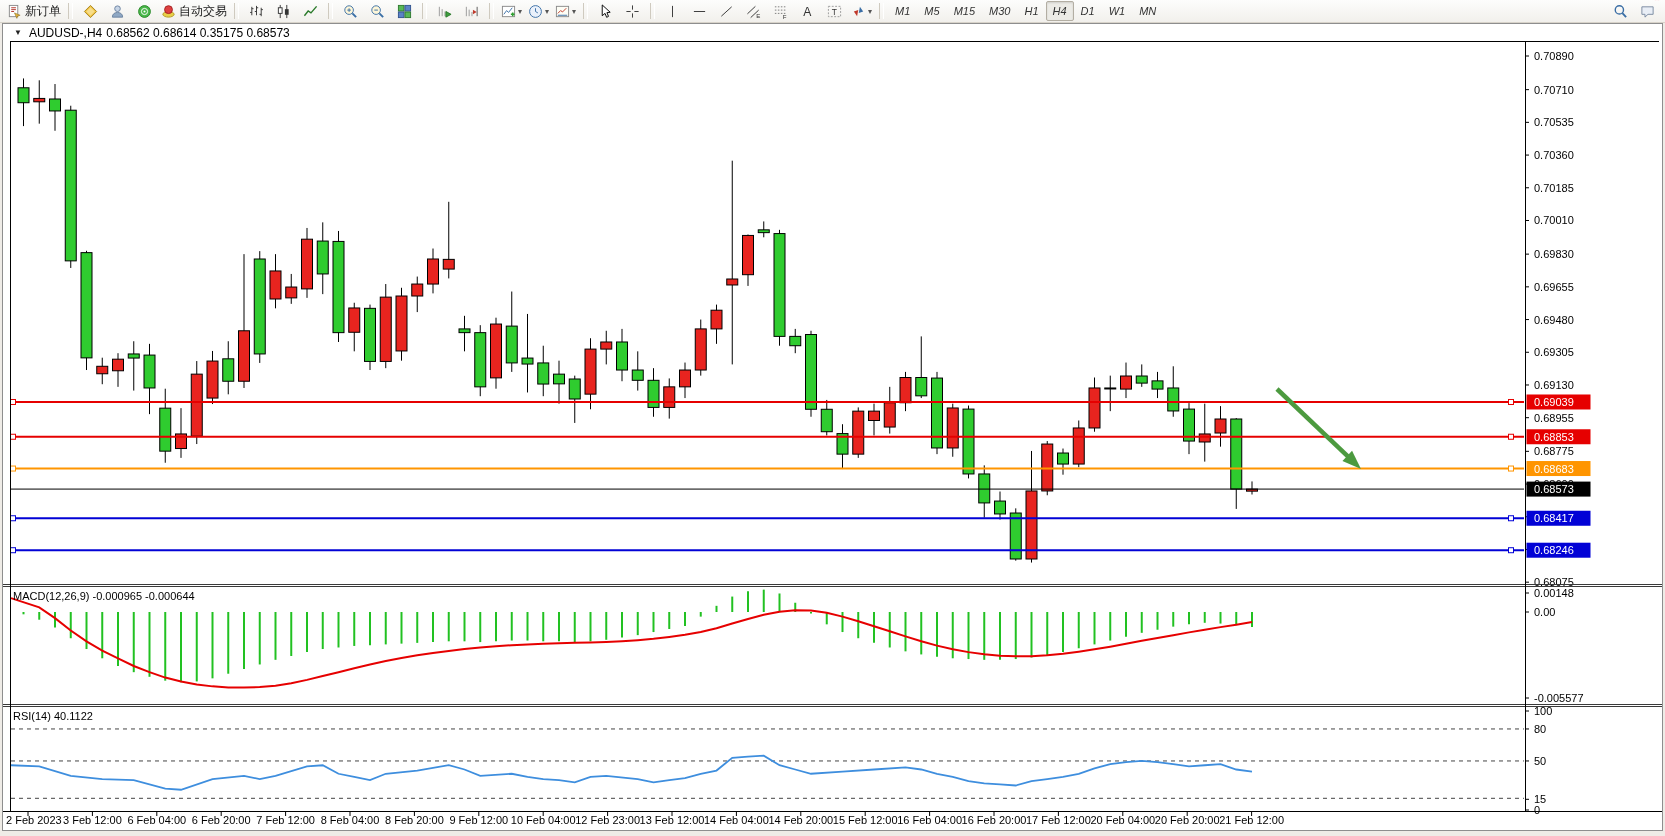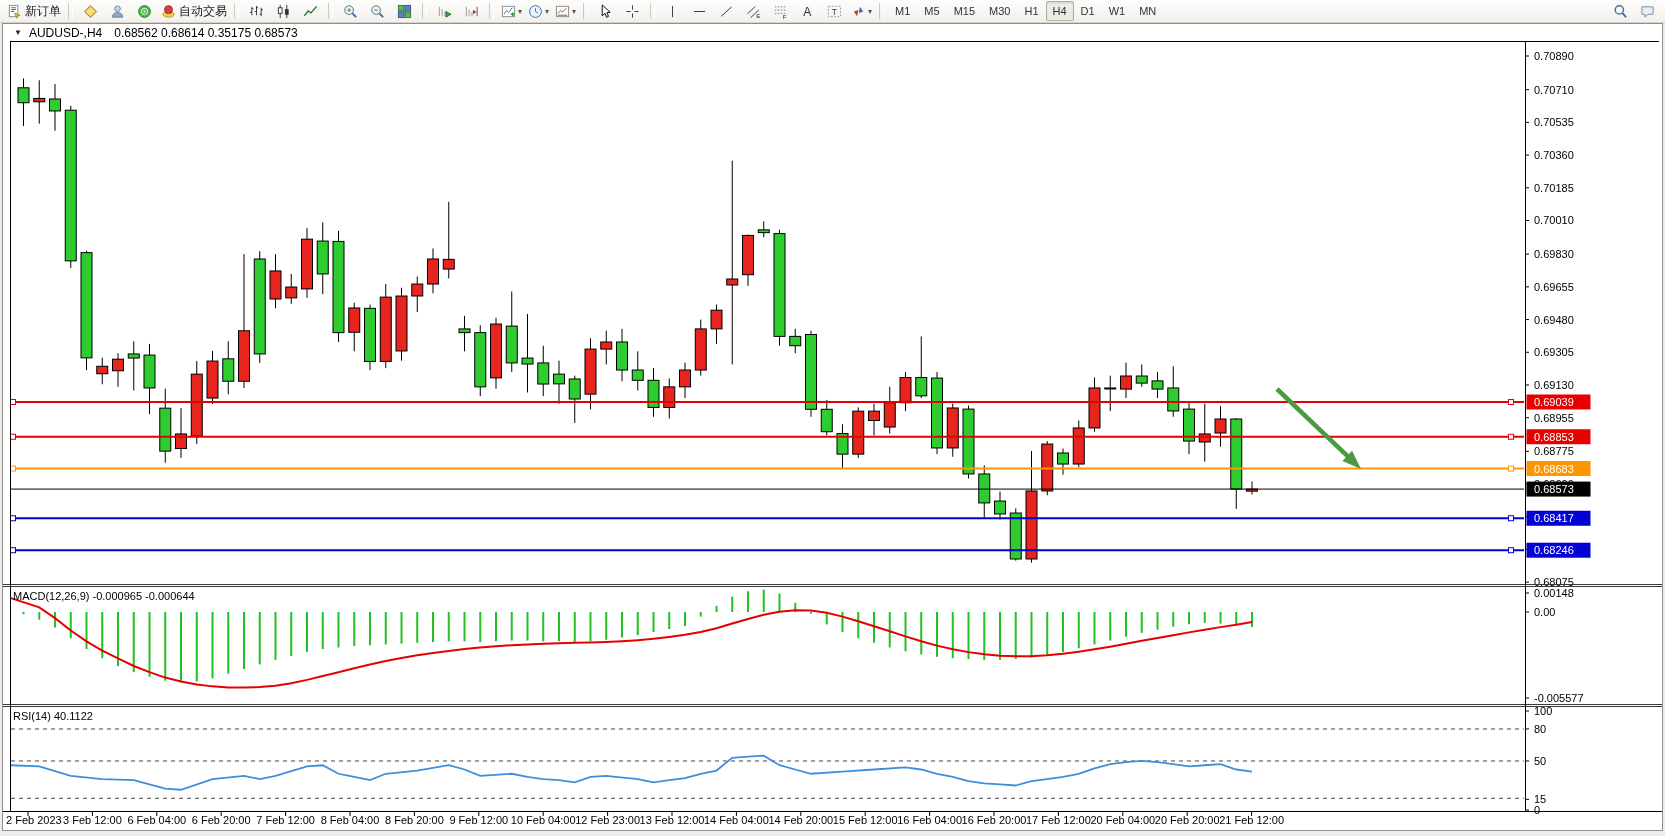--- a/index.html
+++ b/index.html
@@ -3,28 +3,28 @@
 <meta charset="utf-8">
 <style>
   html,body{margin:0;padding:0;}
   body{width:1665px;height:836px;background:#efece7;font-family:"Liberation Sans",sans-serif;overflow:hidden;}
   .toolbar{height:22px;display:flex;align-items:center;background:linear-gradient(#fdfdfc,#f2f0ec);border-bottom:1px solid #d8d3ca;padding:0 4px;position:relative;}
   .tbtn{height:19px;min-width:21px;display:flex;align-items:center;justify-content:center;padding:12px 2px;border:1px solid transparent;border-radius:2px;position:relative;}
   .tbtn svg{width:15px;height:15px;display:block;}
   .tbtn .lbl{font-size:12px;color:#1a1a1a;margin-left:3px;white-space:nowrap;}
   .dd{font-size:8px;color:#555;margin-left:2px;}
   .sep{width:3px;height:16px;border-left:1px solid #cfcabf;border-right:1px solid #ffffff;margin:0 4px;}
-  .tf{font-size:11px;color:#333;padding:0 6px;height:18px;display:flex;align-items:center;border:1px solid transparent;border-radius:2px;}
+  .tf{font-size:11px;color:#333;padding:0 6px;height:18px;display:flex;align-items:center;border:1px solid transparent;border-radius:2px;font-style:italic;}
   .tf.active{background:#ecebe6;border-color:#b3aea3;box-shadow:inset 0 1px 2px rgba(0,0,0,.12);text-align:right;}
   .spacer{flex:1;}
   .nbadge{position:absolute;top:-3px;right:-4px;background:#d93025;color:#fff;border-radius:7px;font-size:9px;min-width:8px;padding:0 2px;height:12px;line-height:12px;text-align:center;border:1px solid #fff;}
   .window{position:relative;margin:0 2px;background:#fff;border:1px solid #8e8e8e;height:806px;}
   .titlebar{height:17px;display:flex;align-items:center;padding-left:11px;font-size:12px;color:#000;background:#fff;}
   .titlebar .tri{font-size:8px;color:#222;margin-right:7px;}
-  .titlebar .sym{margin-right:12px;}
+  .titlebar .sym{margin-right:4px;}
   svg.chart{display:block;}
   svg text{font-family:"Liberation Sans",sans-serif;}
 </style>
 </head>
 <body>
 
 <div class="toolbar" id="toolbar">
     <div class="tbtn">
       <span>
         <svg viewBox="0 0 16 16" width="15" height="15" fill="none" stroke-width="1">

